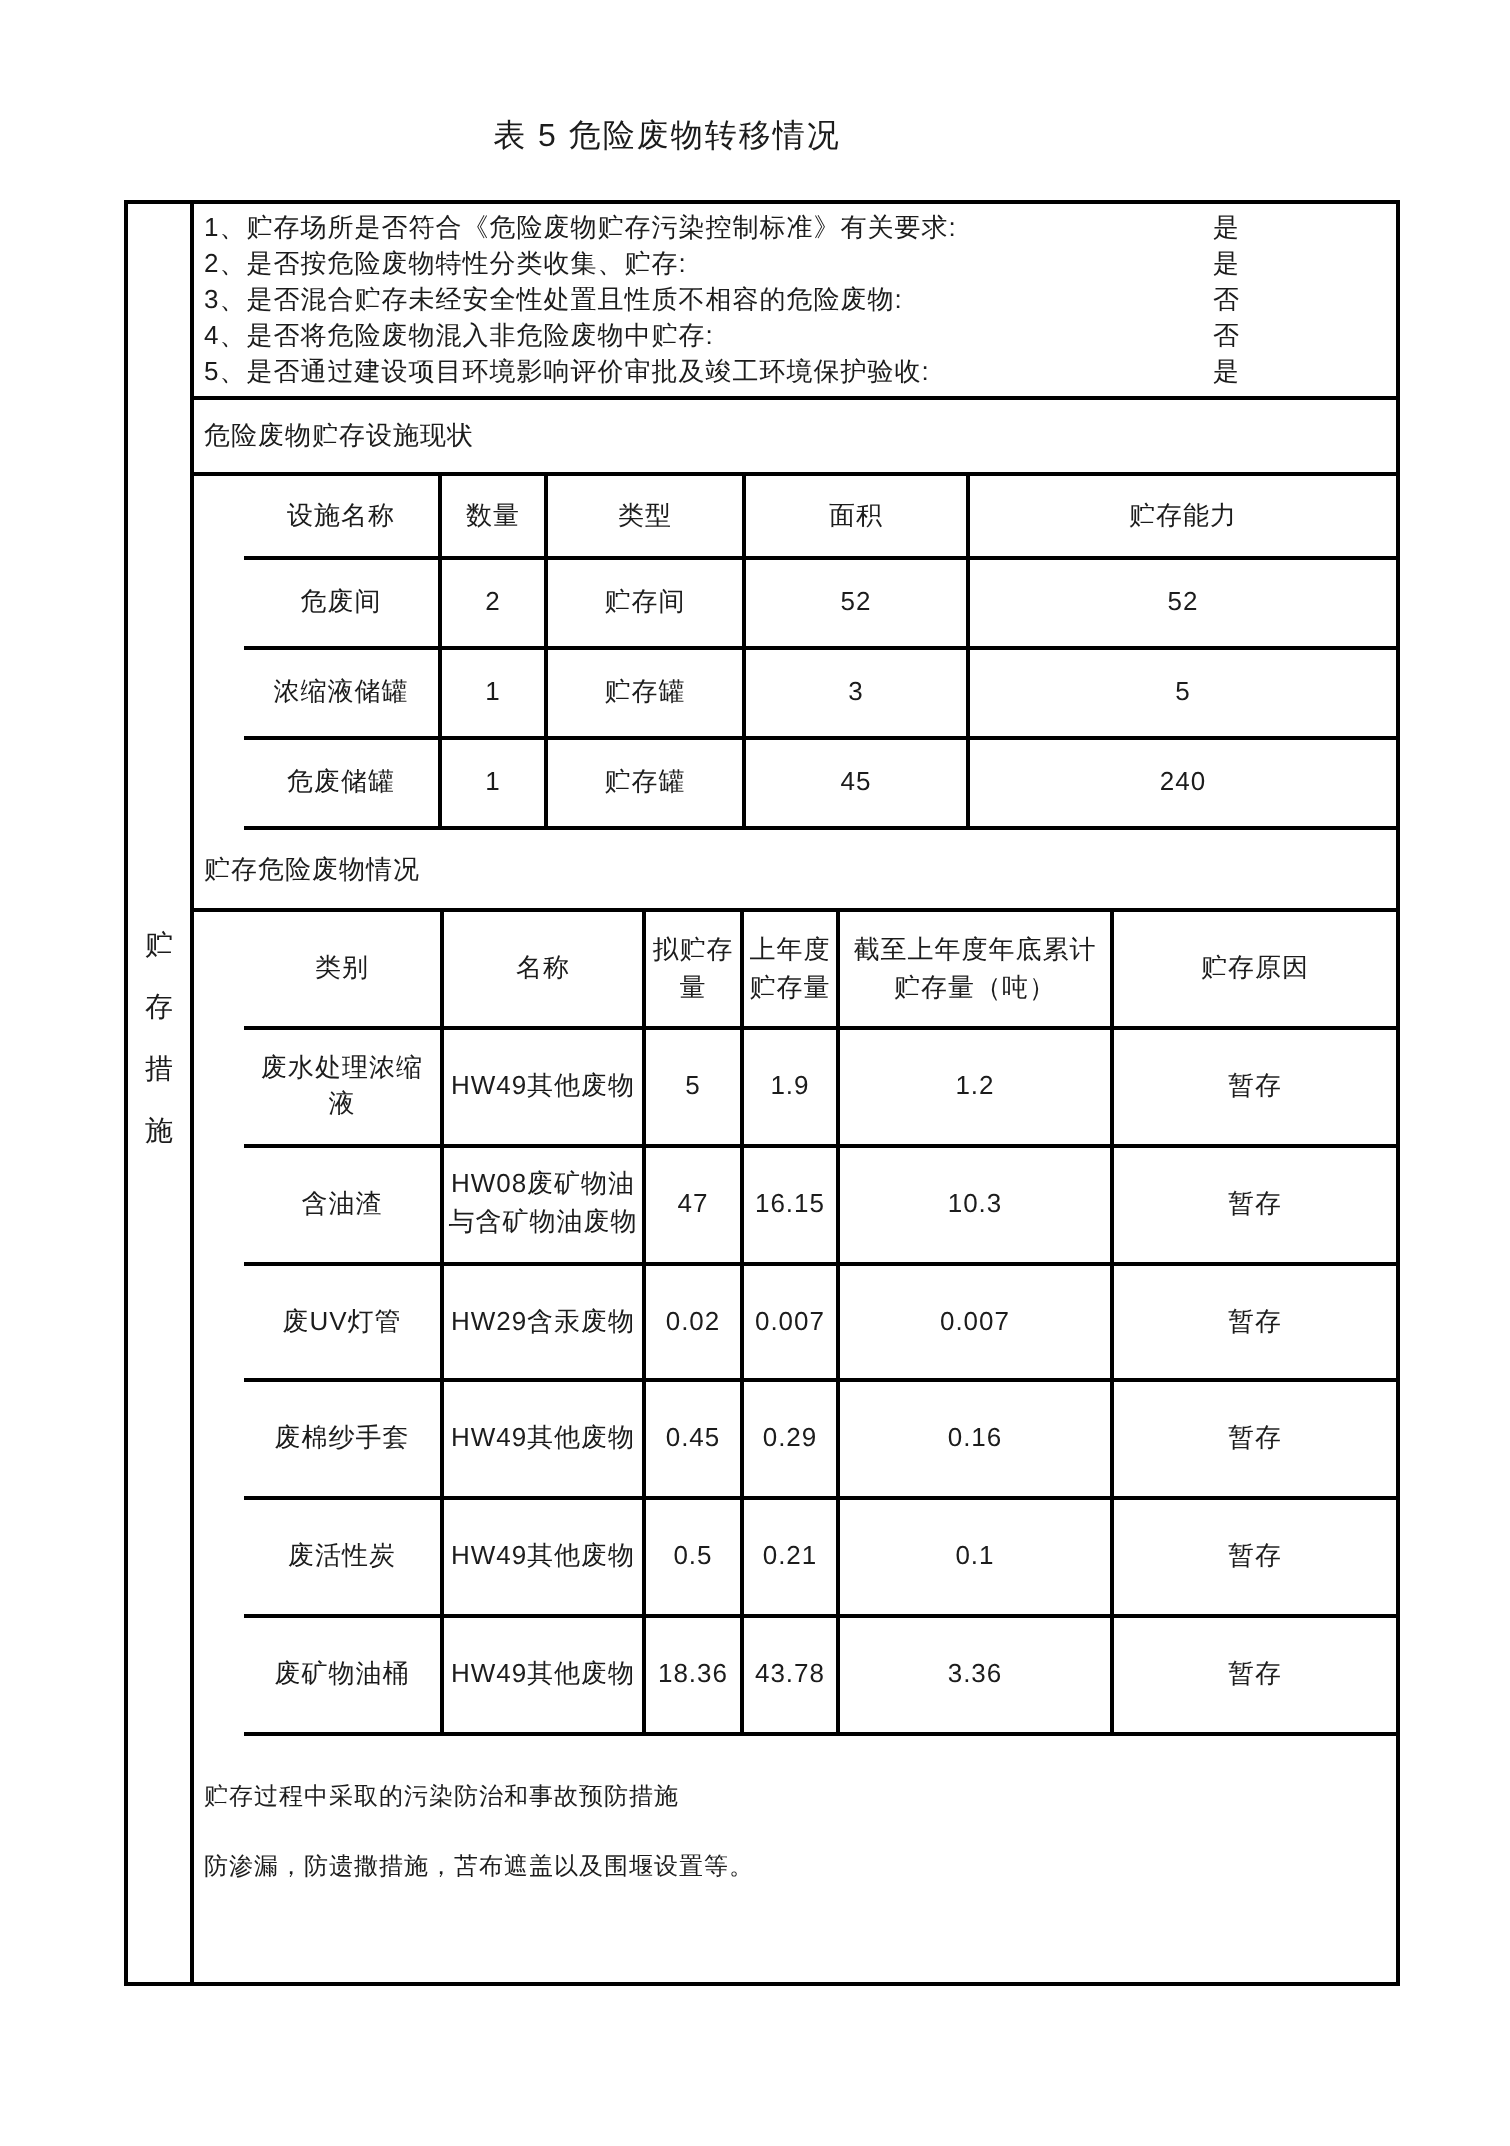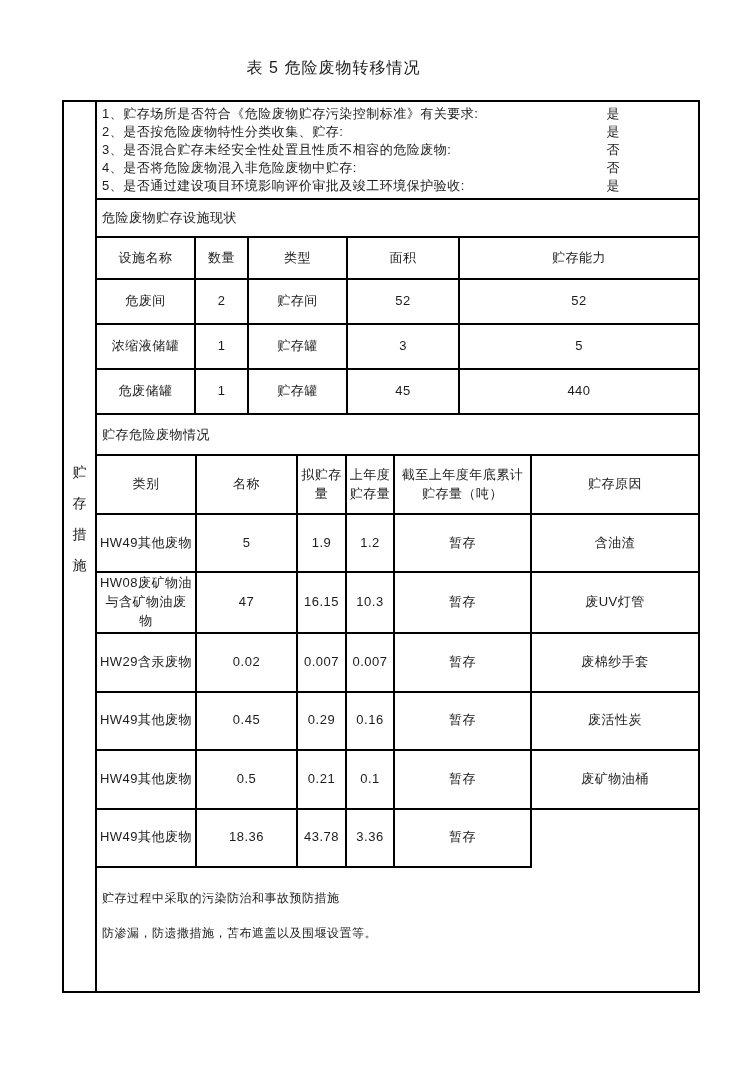--- a/index.html
+++ b/index.html
@@ -67,21 +67,21 @@
     display: flex;
     align-items: center;
     padding-left: 5px;
     font-size: 13px;
     letter-spacing: 0.5px;
     flex-shrink: 0;
   }
   .sec-label.h38 { height: 38px; }
   .sec-label.h41 { height: 41px; }
   
-  .grid { display: grid; flex-shrink: 0; font-size: 13px; }
+  .grid { display: grid; flex-shrink: 0; font-size: 13px; padding-left: 25px; }
   .grid > div {
     border-right: 2px solid #000;
     border-bottom: 2px solid #000;
     display: flex;
     align-items: center;
     justify-content: center;
     text-align: center;
     padding: 1px 2px;
     line-height: 1.45;
     letter-spacing: 0.5px;
@@ -160,33 +160,34 @@
       <div>浓缩液储罐</div>
       <div>1</div>
       <div>贮存罐</div>
       <div>3</div>
       <div>5</div>
 
       <div>危废储罐</div>
       <div>1</div>
       <div>贮存罐</div>
       <div>45</div>
-      <div>440</div>
+      <div>240</div>
     </div>
 
     <div class="sec-label h41">贮存危险废物情况</div>
 
     <div class="grid waste">
       <div>类别</div>
       <div>名称</div>
       <div>拟贮存量</div>
       <div>上年度贮存量</div>
       <div>截至上年度年底累计贮存量（吨）</div>
       <div>贮存原因</div>
 
+      <div>废水处理浓缩液</div>
       <div>HW49其他废物</div>
       <div>5</div>
       <div>1.9</div>
       <div>1.2</div>
       <div>暂存</div>
 
       <div>含油渣</div>
       <div>HW08废矿物油与含矿物油废物</div>
       <div>47</div>
       <div>16.15</div>

